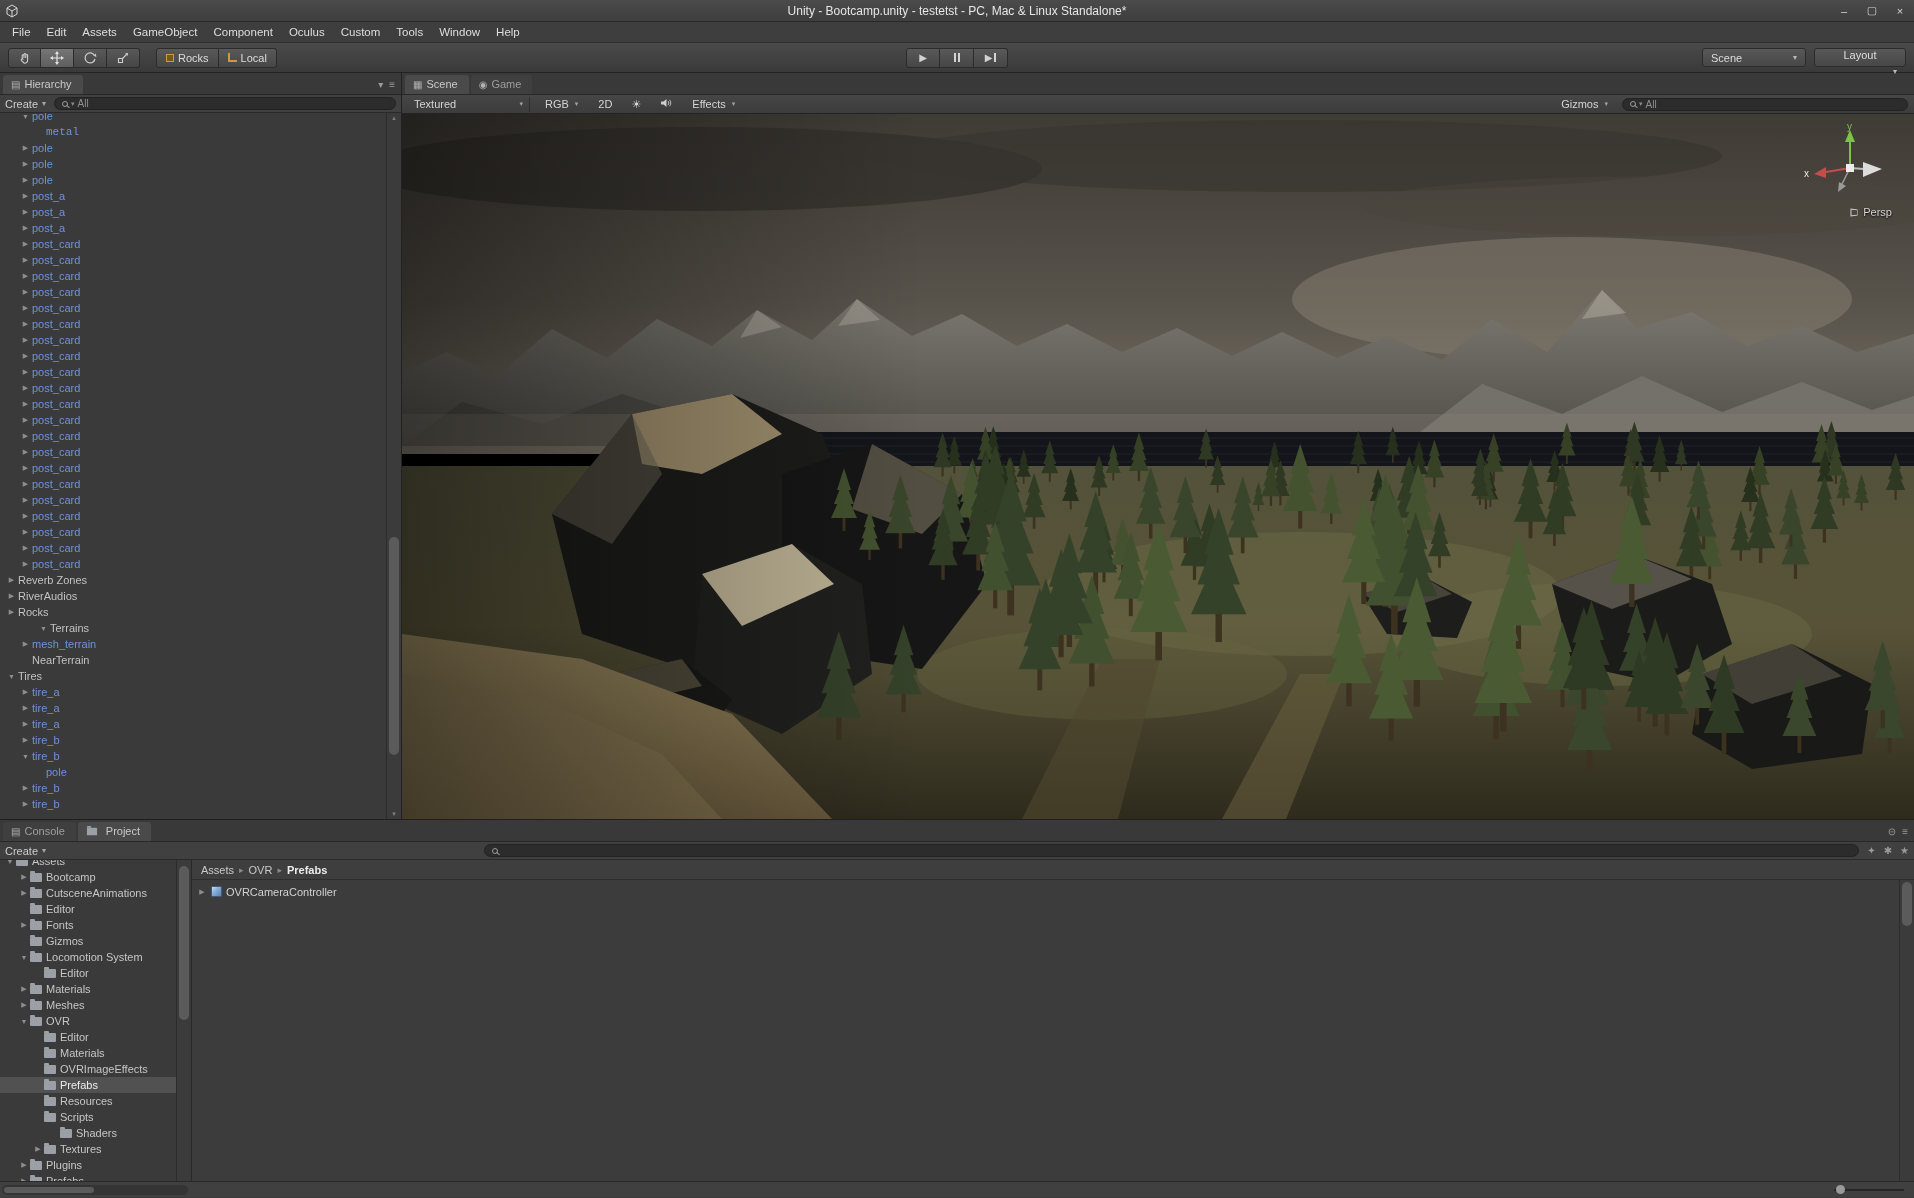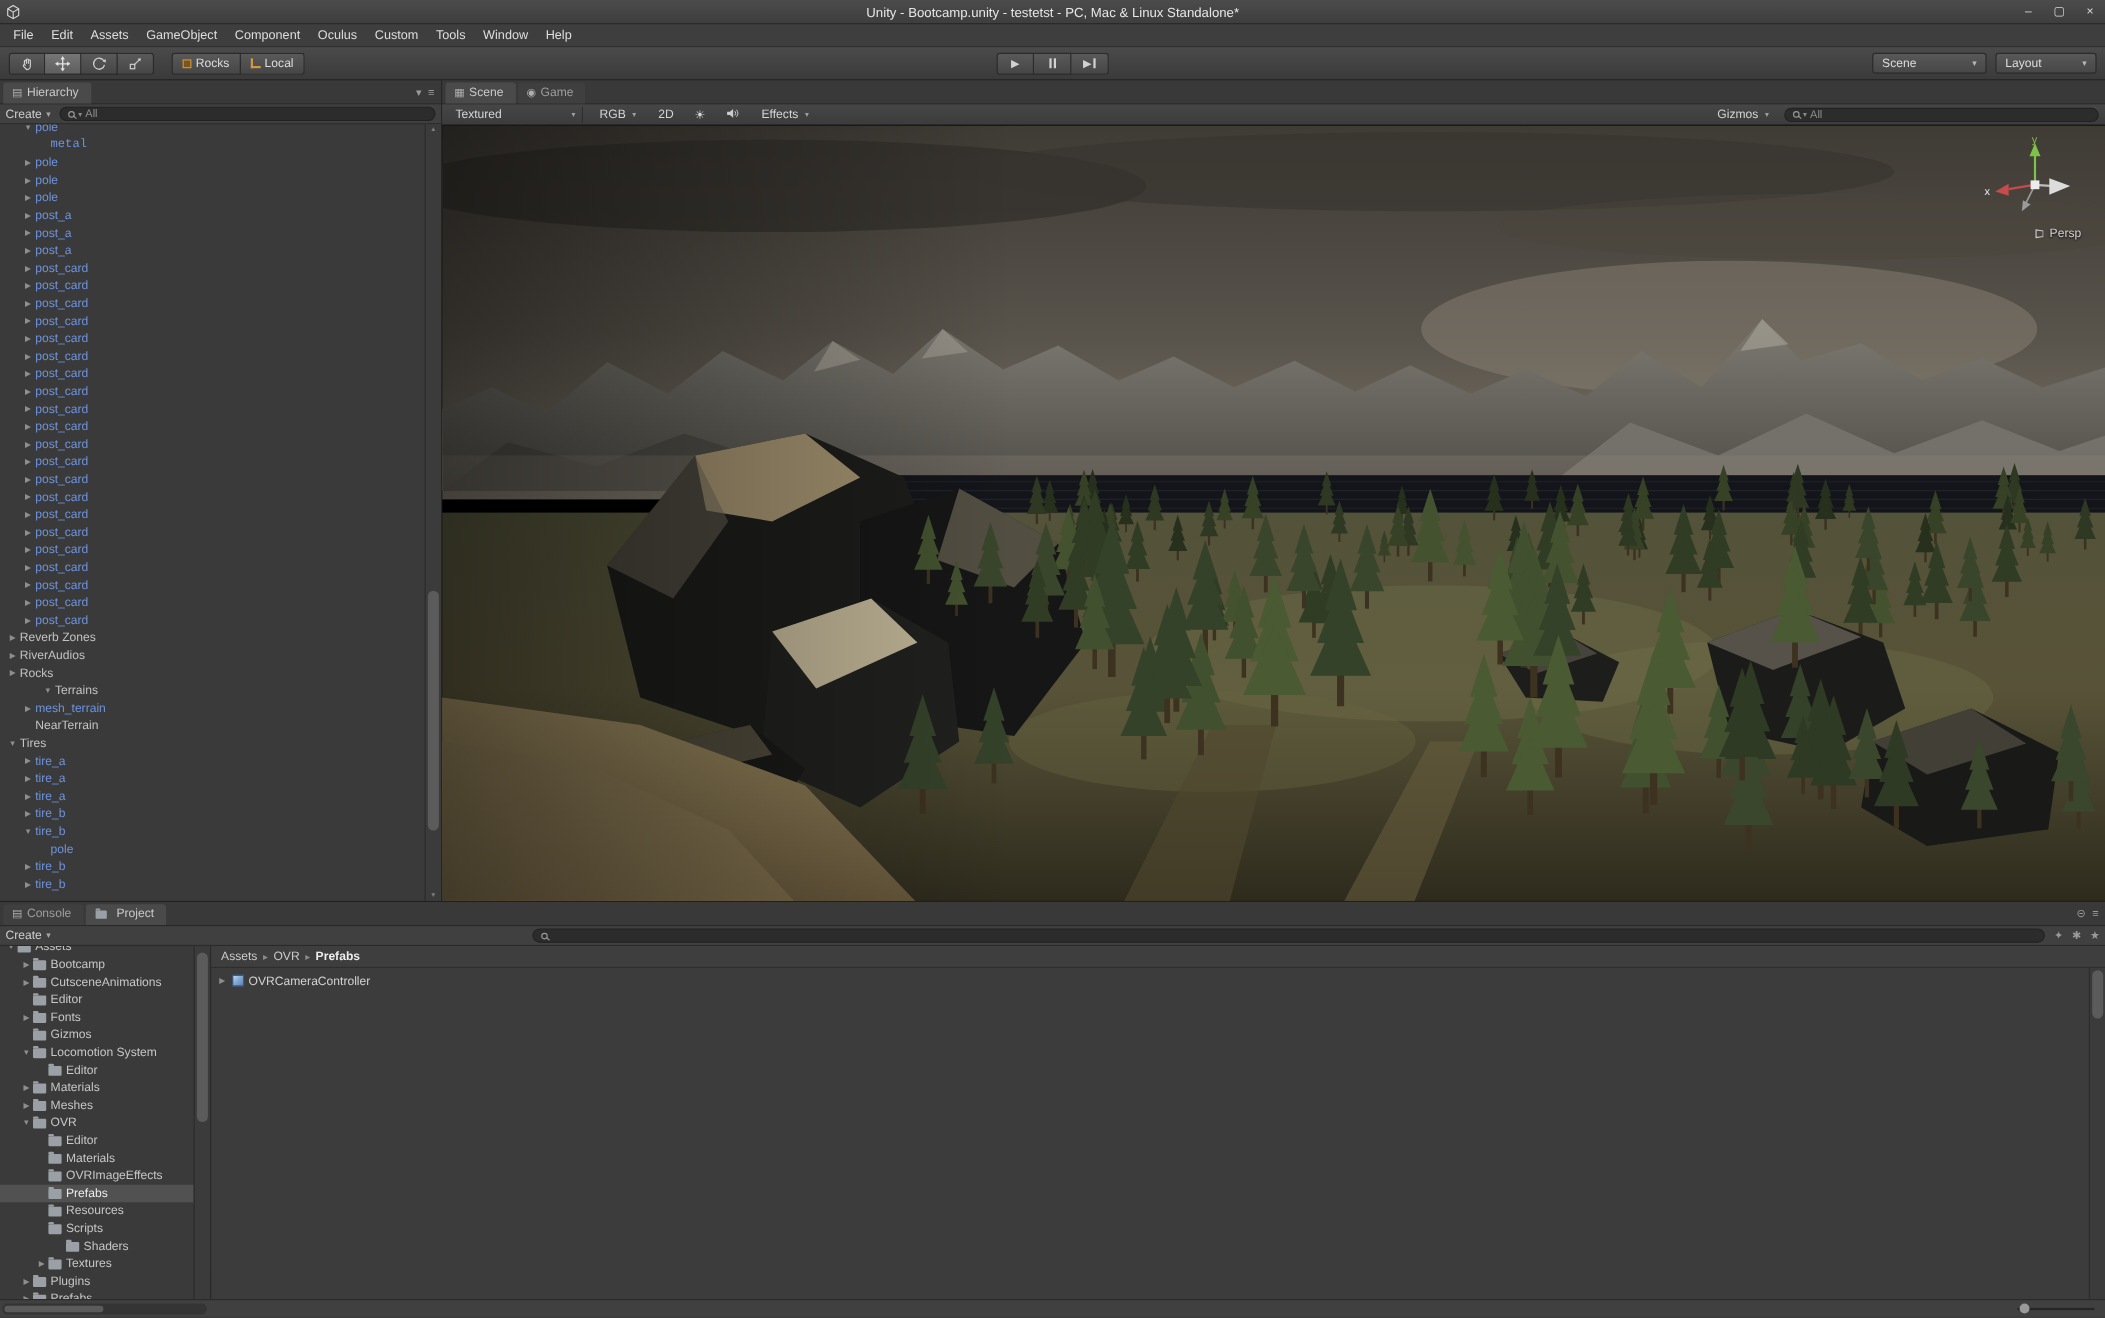--- a/index.html
+++ b/index.html
@@ -43,21 +43,21 @@
     gap:2px; color:#d2d2d2; background:linear-gradient(#595959,#464646);
     border:1px solid #2b2b2b; border-left-width:0; font-size:10px; }
   .play-btn:first-child { border-left-width:1px; border-radius:3px 0 0 3px; }
   .play-btn:last-child { border-radius:0 3px 3px 0; }
   .pause-bars { width:2px; height:9px; background:#d2d2d2; box-shadow:4px 0 0 #d2d2d2; margin-right:4px; }
   .step-bar { width:2px; height:9px; background:#d2d2d2; }
   .right-dd { margin-left:auto; display:flex; gap:8px; }
   .dropdown { height:19px; display:flex; align-items:center; gap:6px; padding:0 8px;
     color:#dcdcdc; background:linear-gradient(#585858,#474747); border:1px solid #2b2b2b; border-radius:3px; }
   .dropdown .chev { margin-left:auto; font-size:8px; color:#b9b9b9; }
-  .dd-layers { width:104px; } .dd-layout { width:92px; }
+  .dd-layers { width:104px; } .dd-layout { width:92px;flex-direction:column; }
 
   
   .tabbar { height:22px; flex:none; display:flex; align-items:flex-end; padding-left:3px;
     background:#393939; border-bottom:1px solid #282828; }
   .tab { display:flex; align-items:center; gap:4px; padding:3px 11px 4px 8px; margin-right:2px;
     font-size:11px; color:#c9c9c9; background:#4a4a4a; border-radius:3px 3px 0 0; }
   .tab.inactive { background:#3f3f3f; color:#9d9d9d; }
   .tab .t-icon { font-size:10px; color:#aeaeae; }
   .tabbar-right { margin-left:auto; display:flex; gap:6px; align-items:center; padding:0 6px 4px 0;
     color:#9a9a9a; font-size:10px; }

